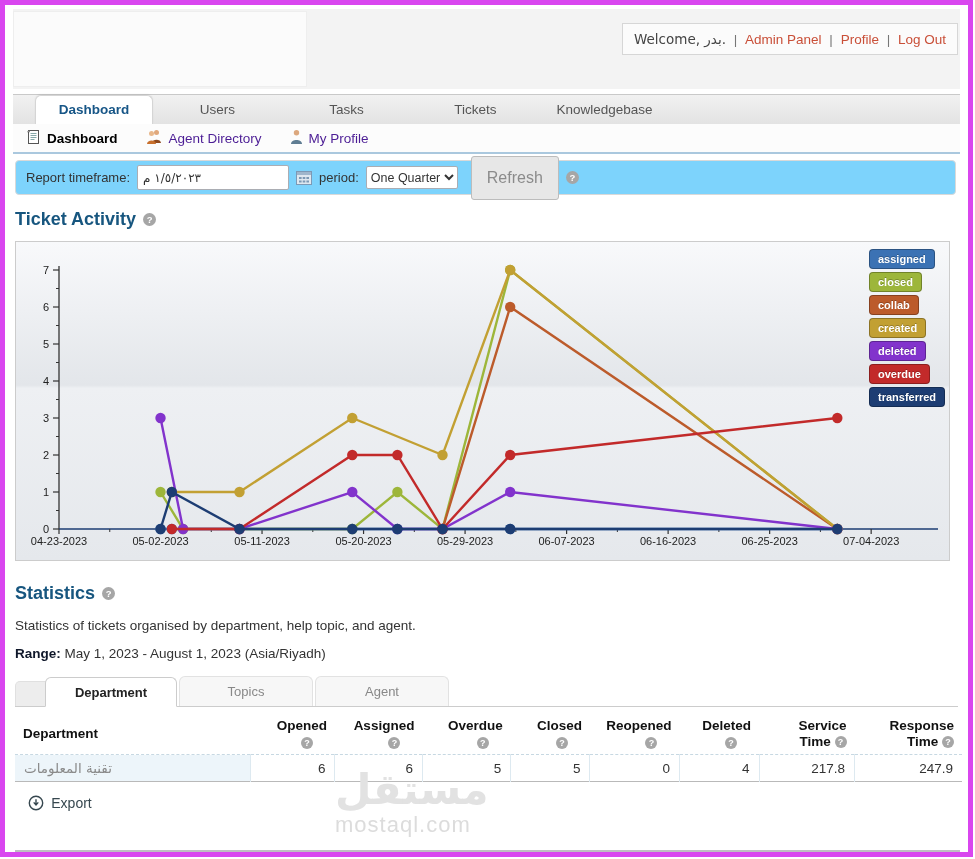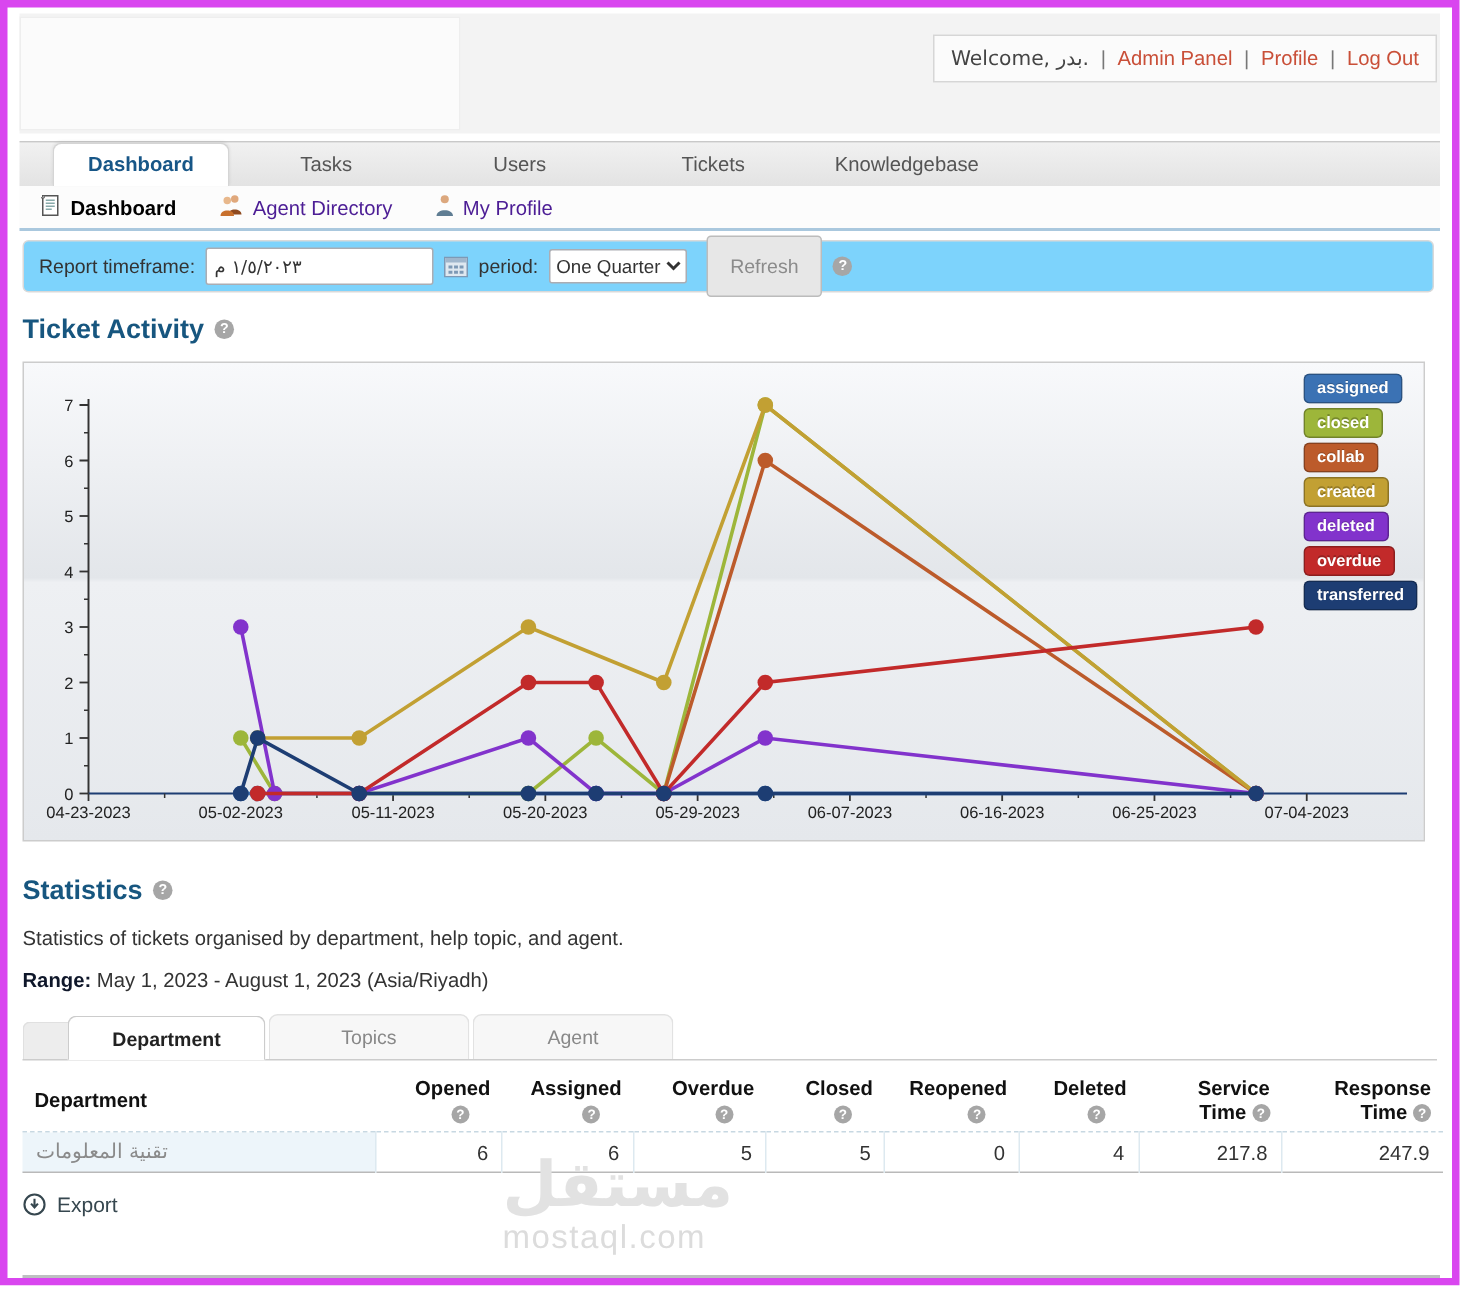--- a/index.html
+++ b/index.html
@@ -24,21 +24,21 @@
   .subnav{margin:0 8px;height:28px;background:#fcfcfc;border-bottom:2px solid #aac8de;display:flex;align-items:center;padding-left:14px;gap:28px;}
   .subnav-item{display:flex;align-items:center;gap:6px;font-size:13.5px;color:#4c1d95;cursor:pointer;}
   .subnav-item.current{font-weight:bold;color:#000;}
 
   .content{padding:0 10px;}
 
   
   .tf-bar{margin-top:6px;height:35px;background:#7dd3fc;border:1px solid #d9d9d9;border-radius:4px;display:flex;align-items:center;padding:0 10px;gap:7px;font-size:13px;color:#333;box-sizing:border-box;width:941px;}
   .tf-input{width:140px;height:21px;border:1px solid #abadb3;border-radius:2px;font-size:12px;padding:1px 5px;text-align:left;font-family:"DejaVu Sans",sans-serif;color:#333;}
   .tf-select{height:23px;font-size:12.5px;border:1px solid #abadb3;border-radius:2px;background:#fff;color:#333;}
-  .refresh-btn{margin-left:6px;background:#e7e7e7;border:1px solid #bcbcbc;border-radius:3px;color:#8b8b8b;font-size:13px;padding:12px 15px;cursor:pointer;}
+  .refresh-btn{margin-left:6px;background:#e7e7e7;border:1px solid #bcbcbc;border-radius:3px;color:#8b8b8b;font-size:16px;padding:12px 15px;cursor:pointer;}
 
   .qicon{display:inline-block;width:13px;height:13px;border-radius:50%;background:#a6a6a6;color:#fff;font-size:9.5px;font-weight:bold;text-align:center;line-height:13px;vertical-align:middle;cursor:pointer;}
   .qicon.sm{width:12px;height:12px;line-height:12px;font-size:9px;}
 
   h2.section{font-size:18px;color:#17567f;margin:14px 0 0 0;display:flex;align-items:center;gap:7px;}
 
   
   .chart-box{position:relative;margin-top:11px;width:935px;height:320px;border:1px solid #ccc;box-sizing:border-box;
     background:linear-gradient(180deg,#f8f9fb 0%,#e3e6ea 45%,#eef0f3 46%,#e5e8ec 100%);}
   .chart-box svg{position:absolute;left:0;top:0;}
@@ -60,21 +60,21 @@
   
   table.stats{border-collapse:collapse;width:947px;margin-top:6px;font-size:13.5px;}
   table.stats th{font-weight:bold;color:#111;padding:5px 8px 4px 8px;vertical-align:top;}
   table.stats th .hline{display:block;text-align:right;line-height:16px;}
   table.stats th.first .hline{text-align:left;line-height:16px;padding-top:8px;}
   table.stats th .hq{display:block;text-align:right;padding-right:14px;margin-top:1px;}
   table.stats td{border-top:1px dashed #c7d8e2;padding:5px 9px;text-align:right;color:#333;background:#fff;border-left:1px solid #dde9f0;}
   table.stats td.first{background:#edf5fa;text-align:left;color:#8a8a8a;border-left:none;}
   table.stats{border-bottom:1px solid #b9b9b9;}
 
-  .export-row{display:flex;align-items:center;gap:7px;margin-top:13px;font-size:14px;color:#36474f;cursor:pointer;width:90px;}
+  .export-row{display:flex;align-items:center;gap:7px;margin-top:13px;font-size:14px;color:#36474f;cursor:pointer;width:90px;justify-content:center;}
 
   .bottom-bar{position:absolute;left:10px;top:845px;width:945px;height:6px;background:#bdbfc1;}
 
   .watermark{position:absolute;left:330px;top:763px;width:300px;text-align:left;color:#e2e2e2;pointer-events:none;z-index:5;}
   .watermark .wm1{font-size:42px;font-weight:bold;line-height:44px;font-family:"DejaVu Sans",sans-serif;}
   .watermark .wm2{font-size:22px;color:#dcdcdc;letter-spacing:1px;}
 </style>
 </head>
 <body>
 
@@ -88,22 +88,22 @@
       <a>Admin Panel</a>
       <span class="sep">|</span>
       <a>Profile</a>
       <span class="sep">|</span>
       <a>Log Out</a>
     </div>
   </div>
 
   <div class="tab-row" id="main-tabs">
       <div class="main-tab active">Dashboard</div>
+      <div class="main-tab inactive">Users</div>
       <div class="main-tab inactive">Tasks</div>
-      <div class="main-tab inactive">Users</div>
       <div class="main-tab inactive">Tickets</div>
       <div class="main-tab inactive">Knowledgebase</div>
     </div>
 
   <div class="subnav" id="subnav">
       <div class="subnav-item current">
         <span><svg width="14" height="16" viewBox="0 0 14 16">
             <rect x="1.5" y="1.5" width="10" height="13" fill="#fff" stroke="#555"></rect>
             <path d="M0.5 3 L2.5 1 L2.5 3 Z" fill="#ddd" stroke="#555" stroke-width="0.6"></path>
             <g stroke="#8aa" stroke-width="1">

